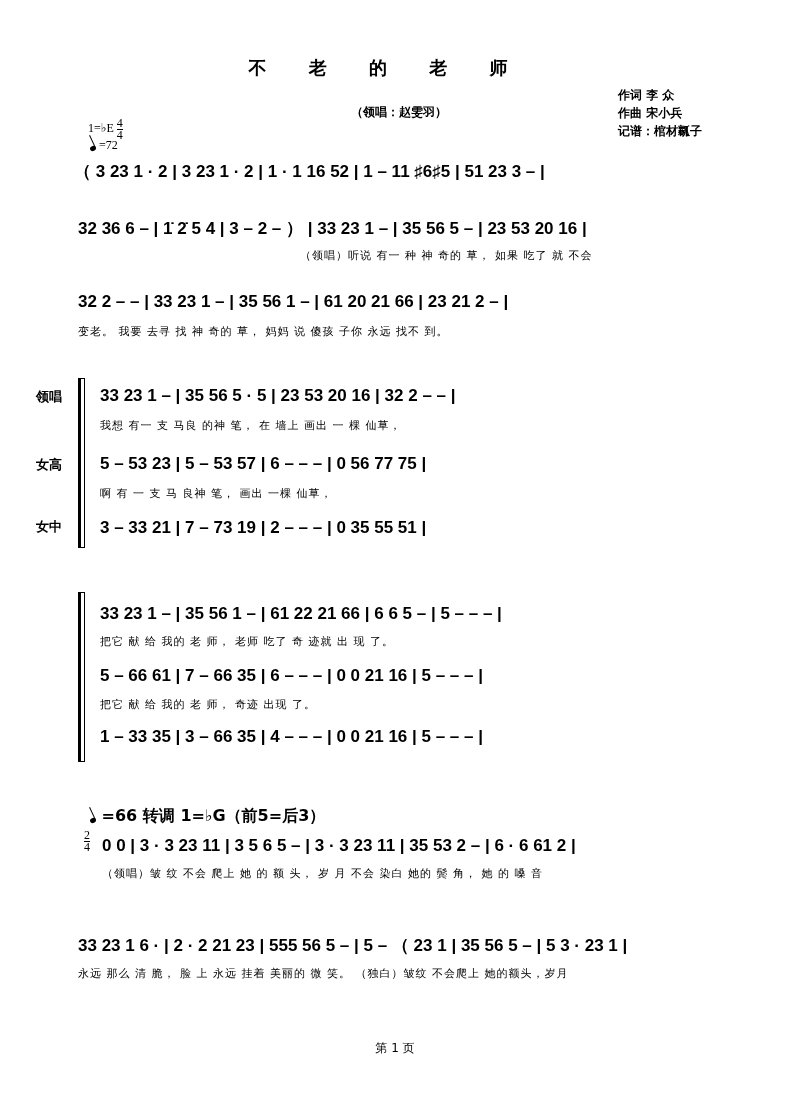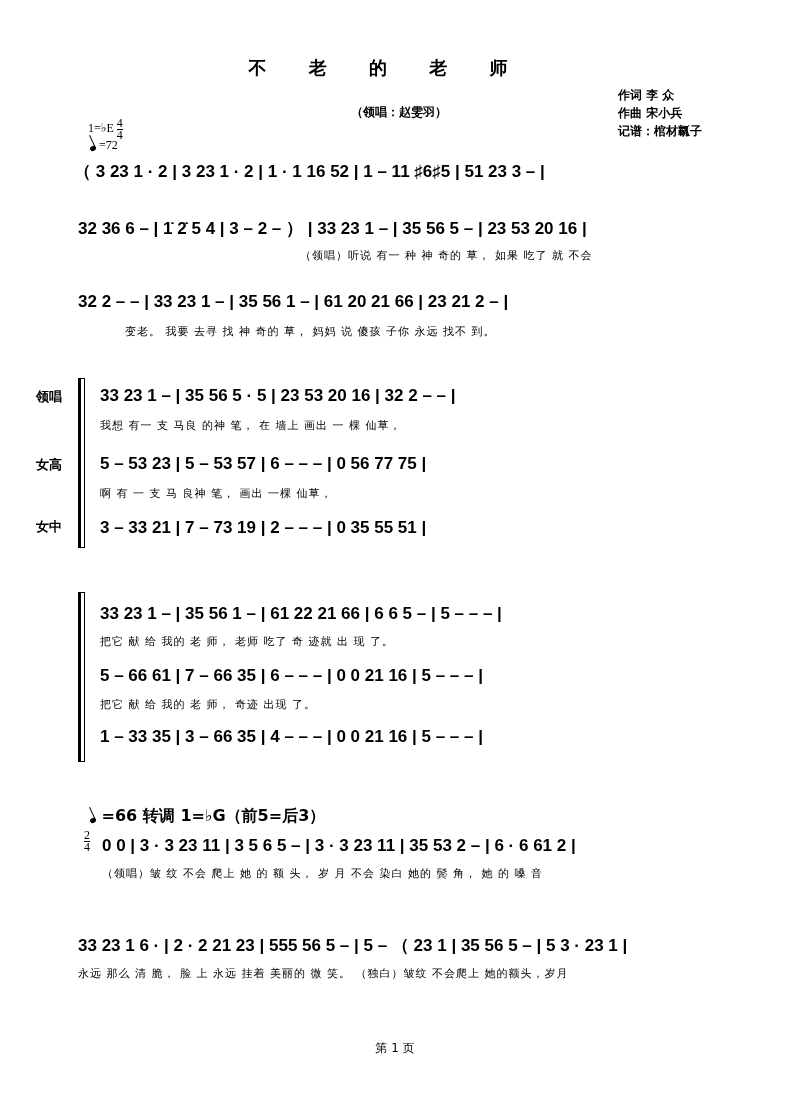--- a/index.html
+++ b/index.html
@@ -48,21 +48,21 @@
   <span class="note-glyph"></span>
   <span>=72</span>
 </div>
 
 <div class="line" style="top:160px;left:74px;">（ 3  23  1 · 2 | 3  23  1 · 2 | 1 · 1  16  52 | 1 – 11  ♯6♯5 | 51  23  3 – |</div>
 
 <div class="line" style="top:217px;">32  36  6 – | 1̇  2̇  5  4 | 3 – 2 – ） | 33  23  1 – | 35  56  5 – | 23  53  20  16 |</div>
 <div class="lyr" style="top:248px;left:300px;">（领唱）听说  有一  种      神    奇的  草，   如果  吃了  就    不会</div>
 
 <div class="line" style="top:292px;">32  2 – – | 33  23  1 – | 35  56  1 – | 61  20  21  66 | 23  21  2 – |</div>
-<div class="lyr" style="top:324px;margin-left:47px;">变老。             我要  去寻  找       神    奇的  草，   妈妈  说   傻孩  子你   永远  找不  到。</div>
+<div class="lyr" style="top:324px;">变老。             我要  去寻  找       神    奇的  草，   妈妈  说   傻孩  子你   永远  找不  到。</div>
 
 <div class="bracket" style="top:378px;height:168px;"></div>
 <div class="label" style="top:388px;">领唱</div>
 <div class="label" style="top:456px;">女高</div>
 <div class="label" style="top:518px;">女中</div>
 <div class="line" style="top:386px;left:100px;">33  23  1   –  | 35  56  5 ·  5 | 23  53  20  16 | 32  2   –   –  |</div>
 <div class="lyr" style="top:418px;left:100px;">我想  有一  支          马良  的神  笔，   在    墙上  画出  一    棵     仙草，</div>
 <div class="line" style="top:454px;left:100px;">5  –   53  23 | 5  –   53  57 | 6   –   –   –  | 0   56  77  75 |</div>
 <div class="lyr" style="top:486px;left:100px;">啊          有    一     支           马    良神   笔，                          画出   一棵   仙草，</div>
 <div class="line" style="top:518px;left:100px;">3  –   33  21 | 7  –   73  19 | 2   –   –   –  | 0   35  55  51 |</div>

